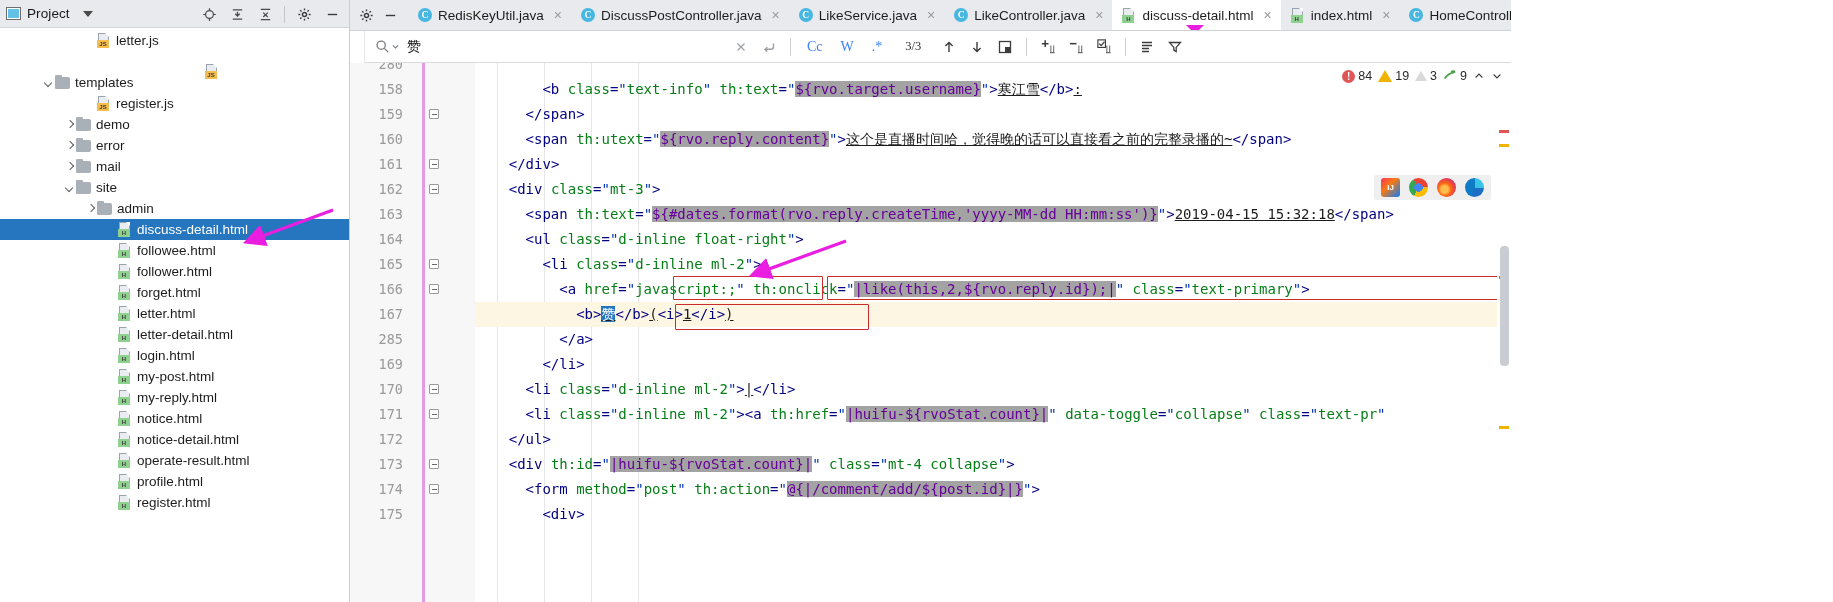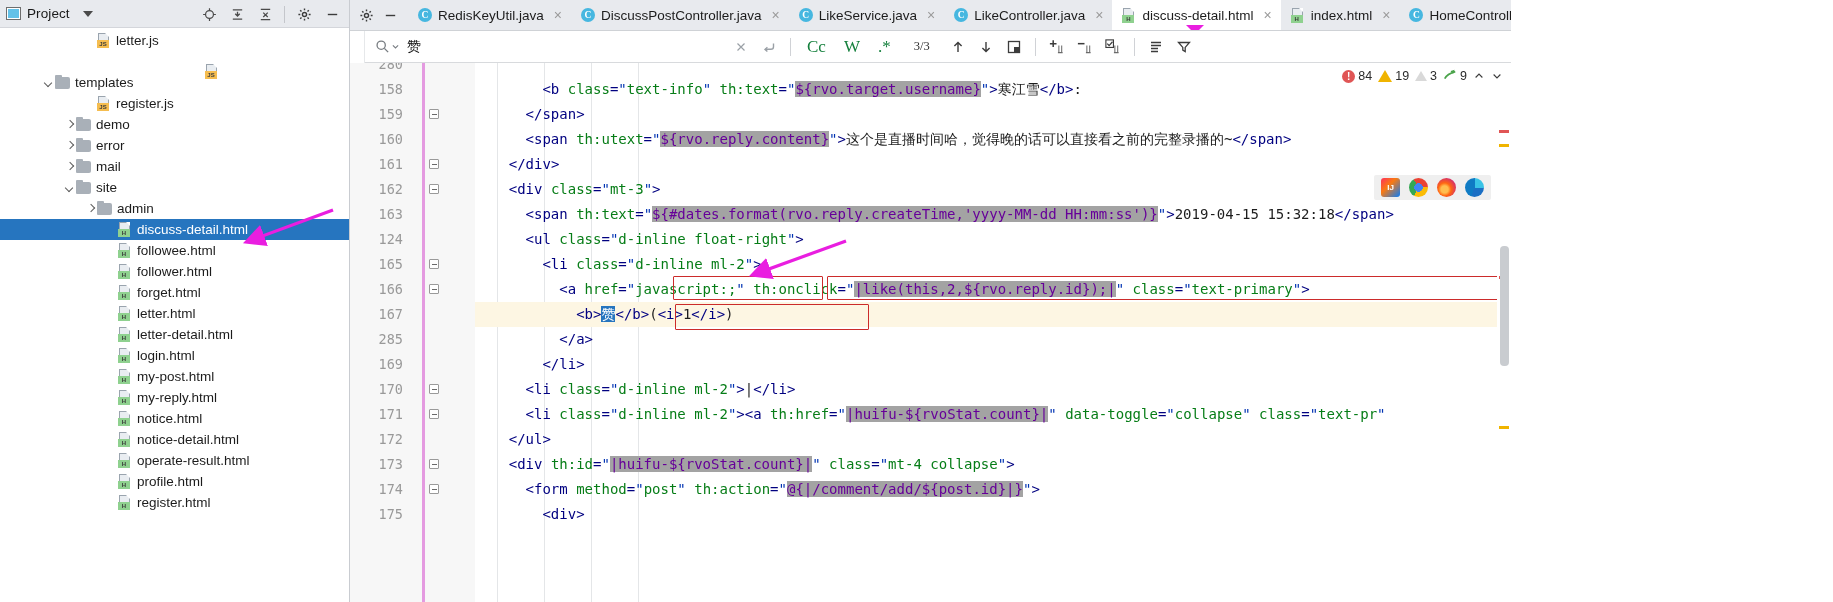--- a/index.html
+++ b/index.html
@@ -126,21 +126,21 @@
   }
   .fb-gutter { width:15px; height:32px; background:#ffffff; border-right:1px solid #e6e8ea; flex:none;}
   .fb-searchicon { margin:0 8px 0 10px; display:flex; align-items:center; gap:2px; flex:none;}
   .fb-query {
     font-size:14px; color:#101010; flex:none; min-width:320px;
     font-family:"DejaVu Sans", sans-serif;
   }
   .fb-icon { width:28px;height:28px;display:flex;align-items:center;justify-content:center;flex:none;}
   .fb-sep { width:1px;height:18px;background:#d0d2d6;margin:0 7px;flex:none;}
   .fb-toggle {
-    font-size:17px; color:#15803d; padding:0 9px; font-family:"Liberation Serif", serif;
+    font-size:14px; color:#3b82f6; padding:0 9px; font-family:"Liberation Serif", serif;
     flex:none;
   }
   .fb-count { font-size:12.5px; color:#2b2b2b; padding:0 14px; flex:none;
     font-family:"Liberation Serif", serif; }
 
   
   .codewrap{
     position:absolute; left:0; right:0; top:63px; bottom:0; background:#ffffff; overflow:hidden;
   }
   .gutter{
@@ -166,21 +166,21 @@
 
   .codelines{
     position:absolute; left:125px; top:0; right:0; bottom:0;
     font-family:"DejaVu Sans Mono", monospace; font-size:14px;
     white-space:pre; color:#1d1d1d;
   }
   .cl { position:absolute; left:0; height:25px; line-height:25px; white-space:pre; }
   .rowhl{ position:absolute; left:0; right:0; height:25px; background:#fdf6e3; }
   .t-attr { color:#077d17; }
   .t-str  { color:#0033b3; }
-  .t-txt  { color:#1d1d1d; }
+  .t-txt  { color:#1d1d1d;text-decoration:underline; }
   .t-el   { color:#000080; }
   .t-th   { color:#660099; }
   .t-grn  { color:#067d17; }
   .elbg   { background:#a3a3a3; }
 
   .redbox{
     position:absolute; border:1.5px solid #cc2b2b; border-radius:1px; pointer-events:none;
   }
   .selbox{
     background:#2675bf; color:#ffffff;
@@ -627,21 +627,21 @@
             <div class="foldmark" style="top: 95px;">
               <span class="box"></span>
               <span class="minus"></span>
             </div>
             <div class="lnum" style="top: 114px; line-height: 25px; height: 25px;">162</div>
             <div class="foldmark" style="top: 120px;">
               <span class="box"></span>
               <span class="minus"></span>
             </div>
             <div class="lnum" style="top: 139px; line-height: 25px; height: 25px;">163</div>
-            <div class="lnum" style="top: 164px; line-height: 25px; height: 25px;">124</div>
+            <div class="lnum" style="top: 164px; line-height: 25px; height: 25px;">164</div>
             <div class="lnum" style="top: 189px; line-height: 25px; height: 25px;">165</div>
             <div class="foldmark" style="top: 195px;">
               <span class="box"></span>
               <span class="minus"></span>
             </div>
             <div class="lnum" style="top: 214px; line-height: 25px; height: 25px;">166</div>
             <div class="foldmark" style="top: 220px;">
               <span class="box"></span>
               <span class="minus"></span>
             </div>

